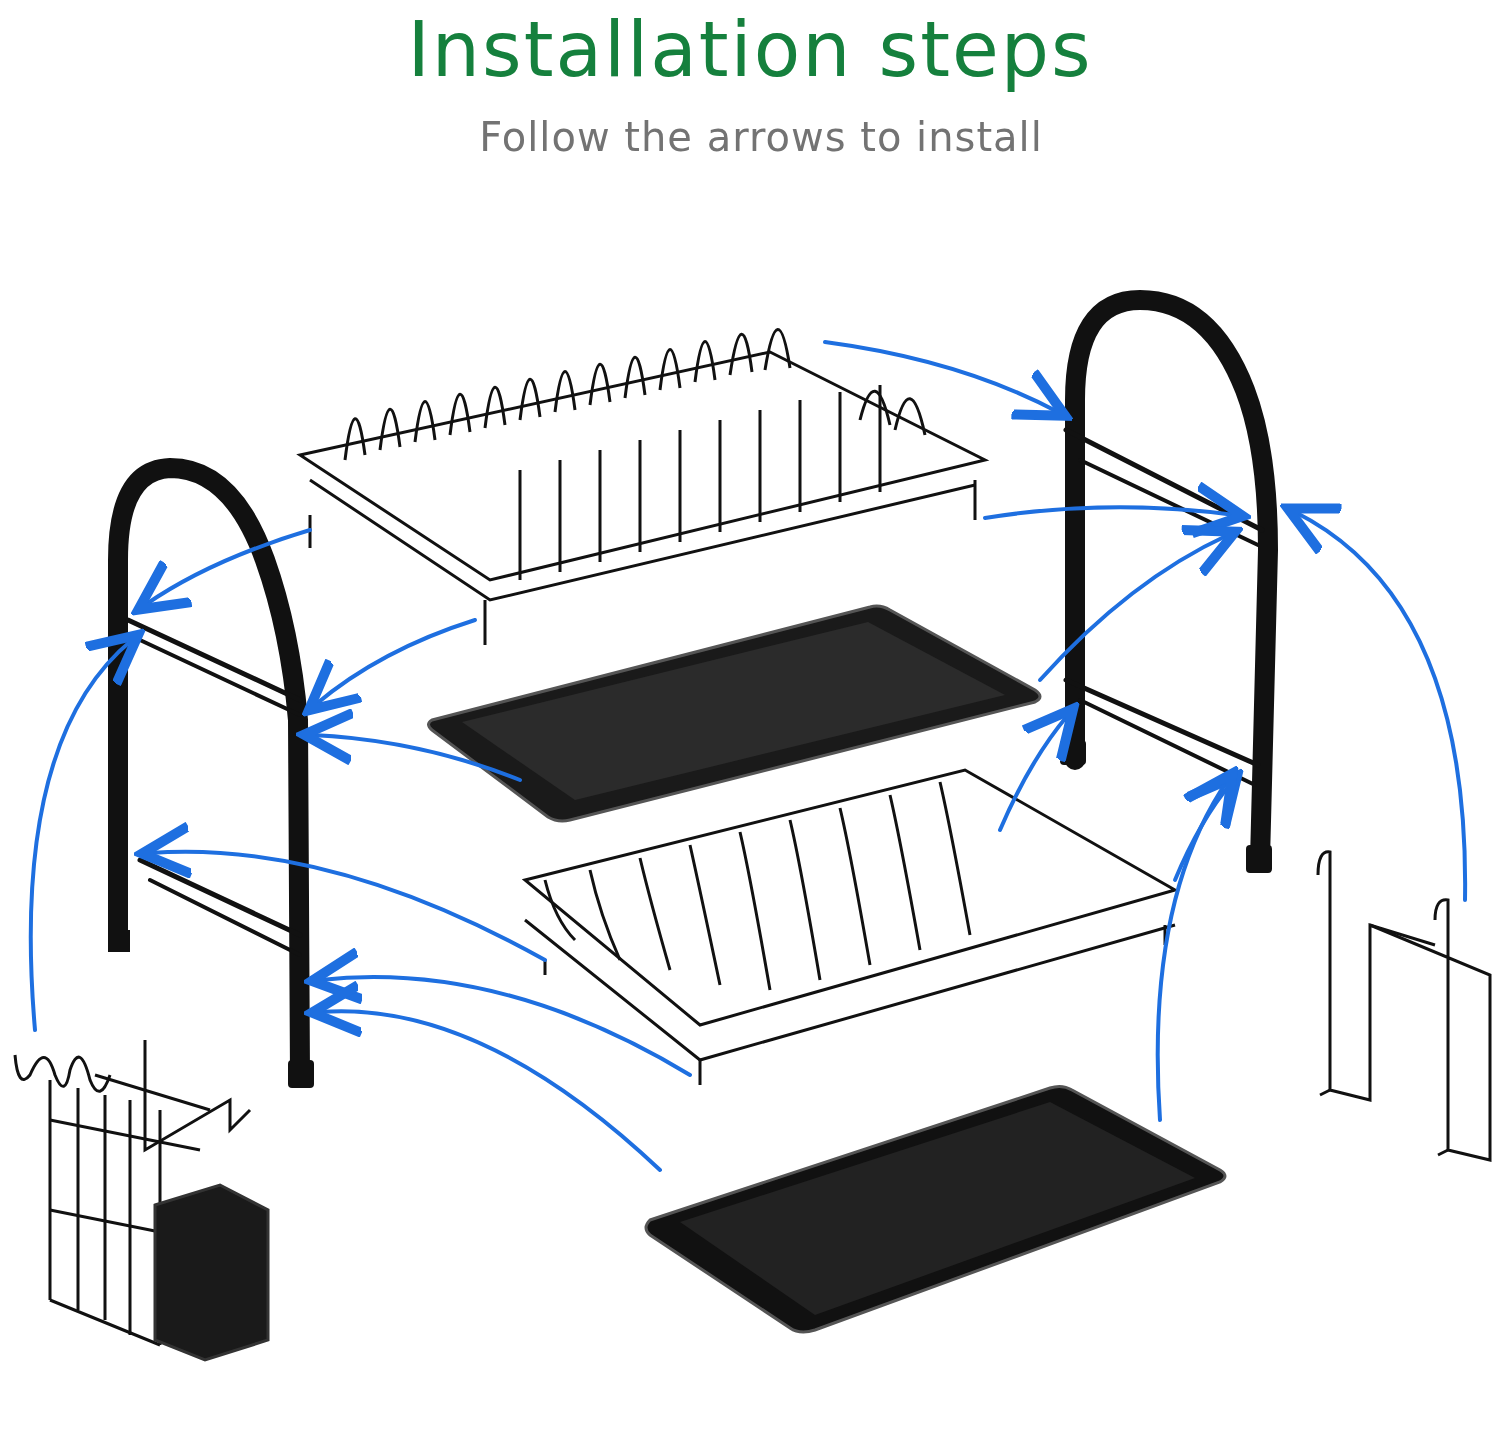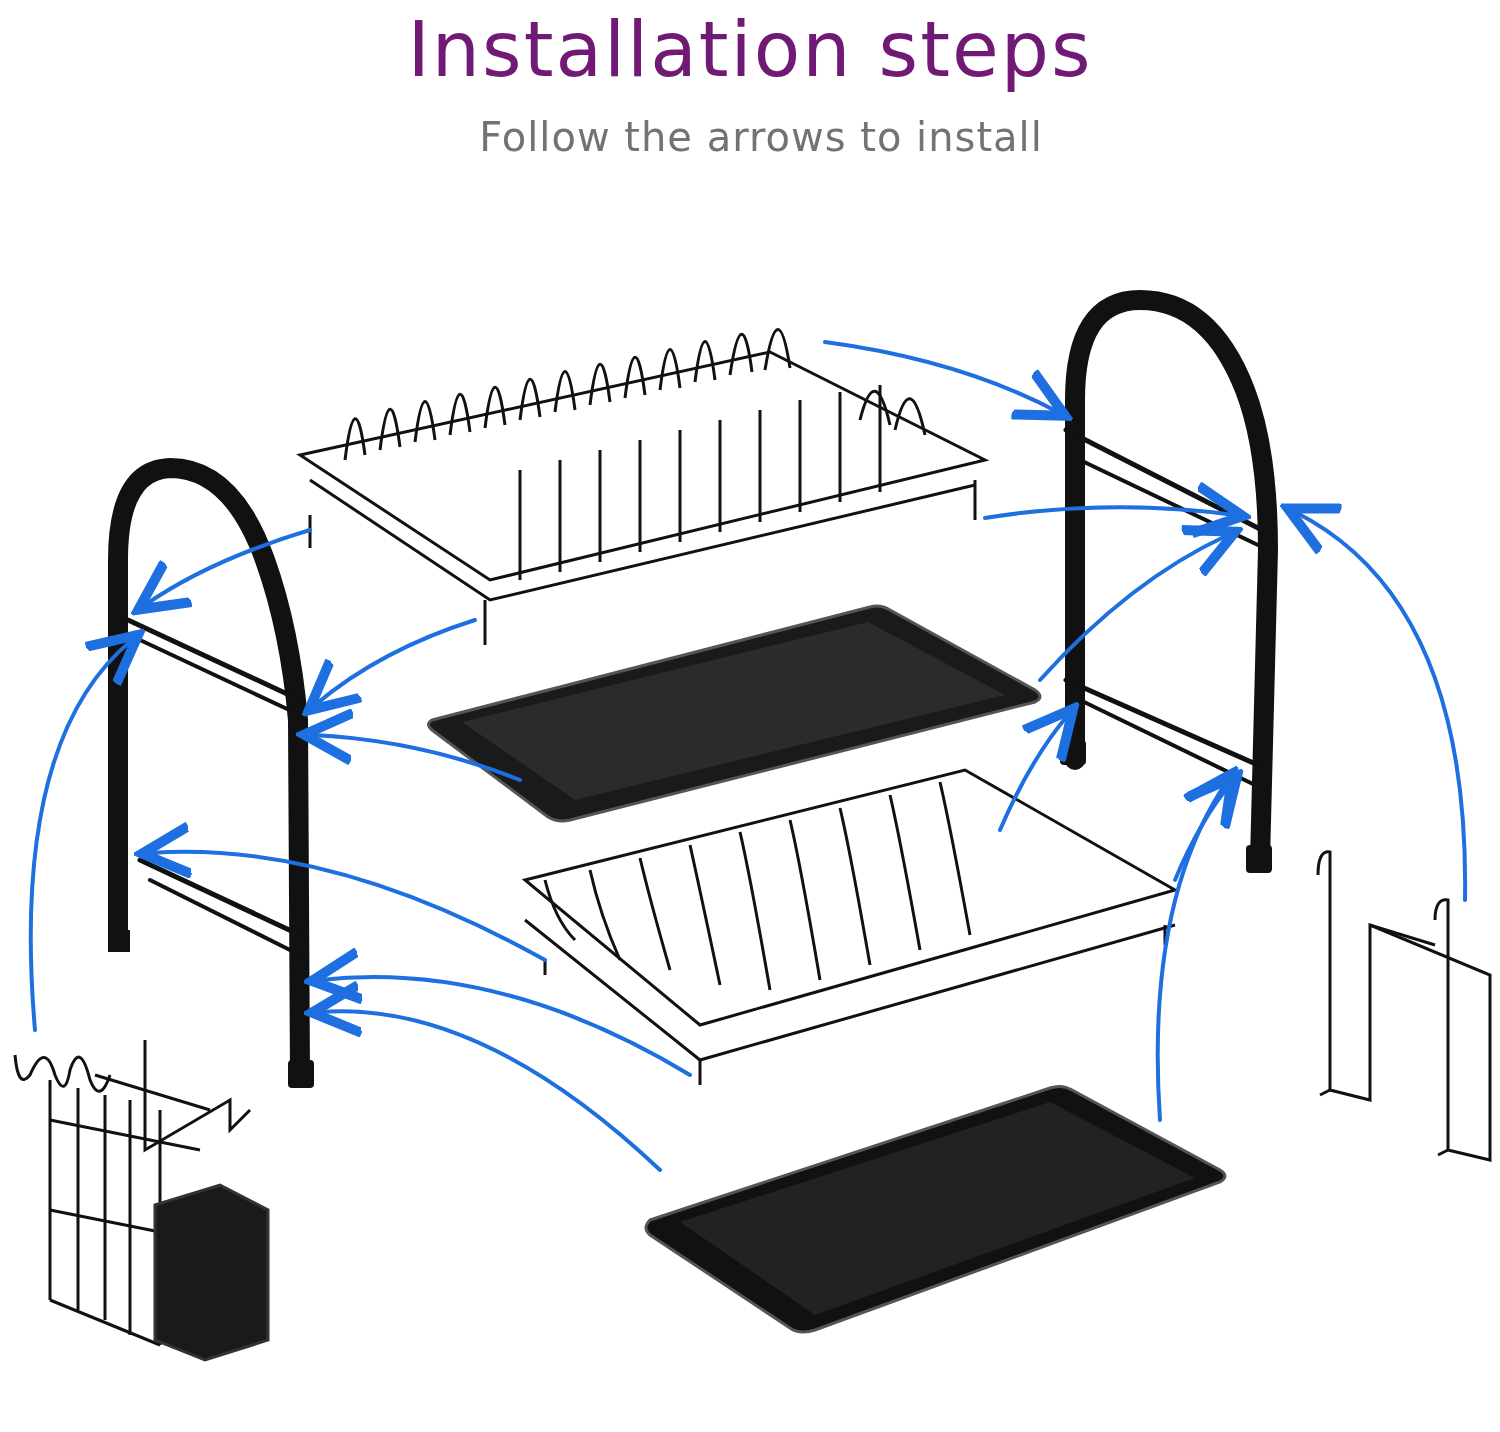--- a/index.html
+++ b/index.html
@@ -1,20 +1,20 @@
 <!DOCTYPE html>
 <html><head>
 <meta charset="utf-8">
 <style>
   html, body { margin: 0; padding: 0; background: #ffffff; }
   body { width: 1500px; height: 1432px; position: relative; overflow: hidden; }
   .title {
     position: absolute; left: 0; width: 1500px; top: 8px; text-align: center;
     font-family: "DejaVu Sans", sans-serif; font-size: 76px; font-weight: 400;
-    color: #701a75; letter-spacing: 2px; line-height: 1.1;
+    color: #15803d; letter-spacing: 2px; line-height: 1.1;
   }
   .subtitle {
     position: absolute; left: 11px; width: 1500px; top: 114px; text-align: center;
     font-family: "DejaVu Sans", sans-serif; font-size: 40px; color: #737373;
     letter-spacing: 1px;
   }
   svg.diagram { position: absolute; left: 0; top: 0; }
 </style>
 </head>
 <body>

